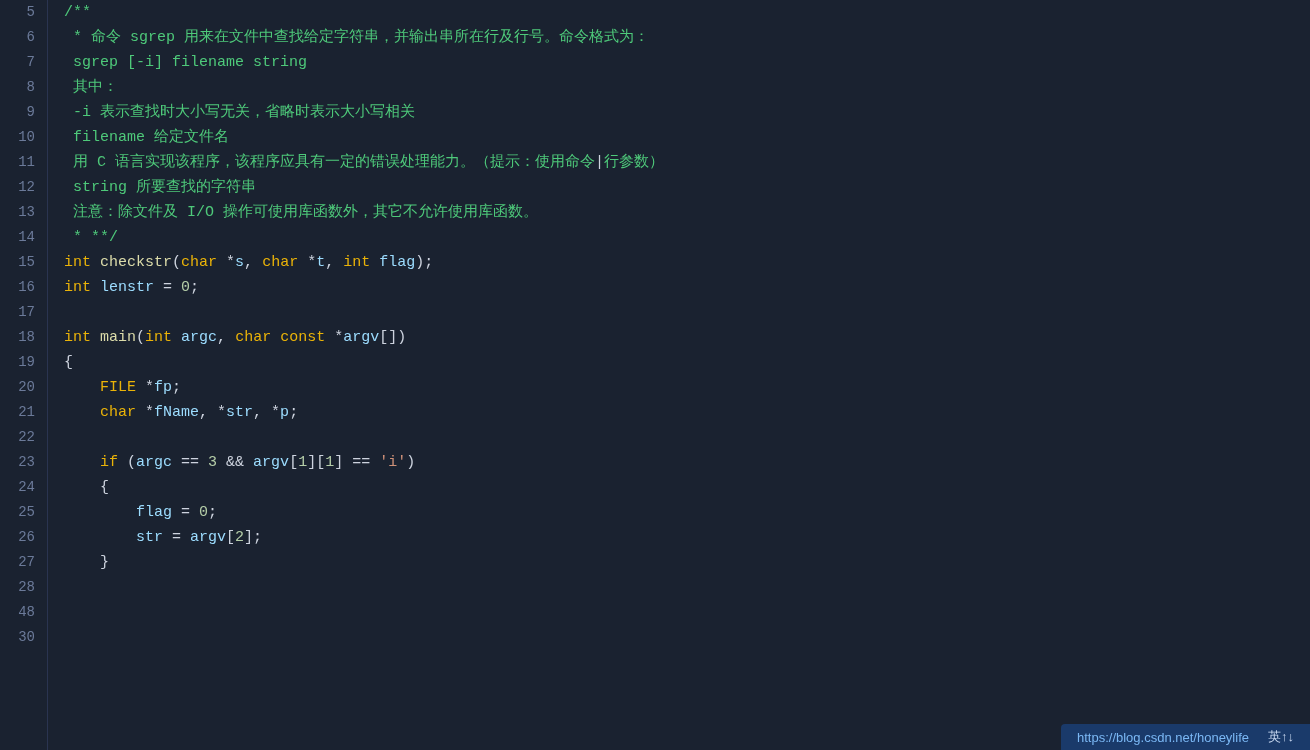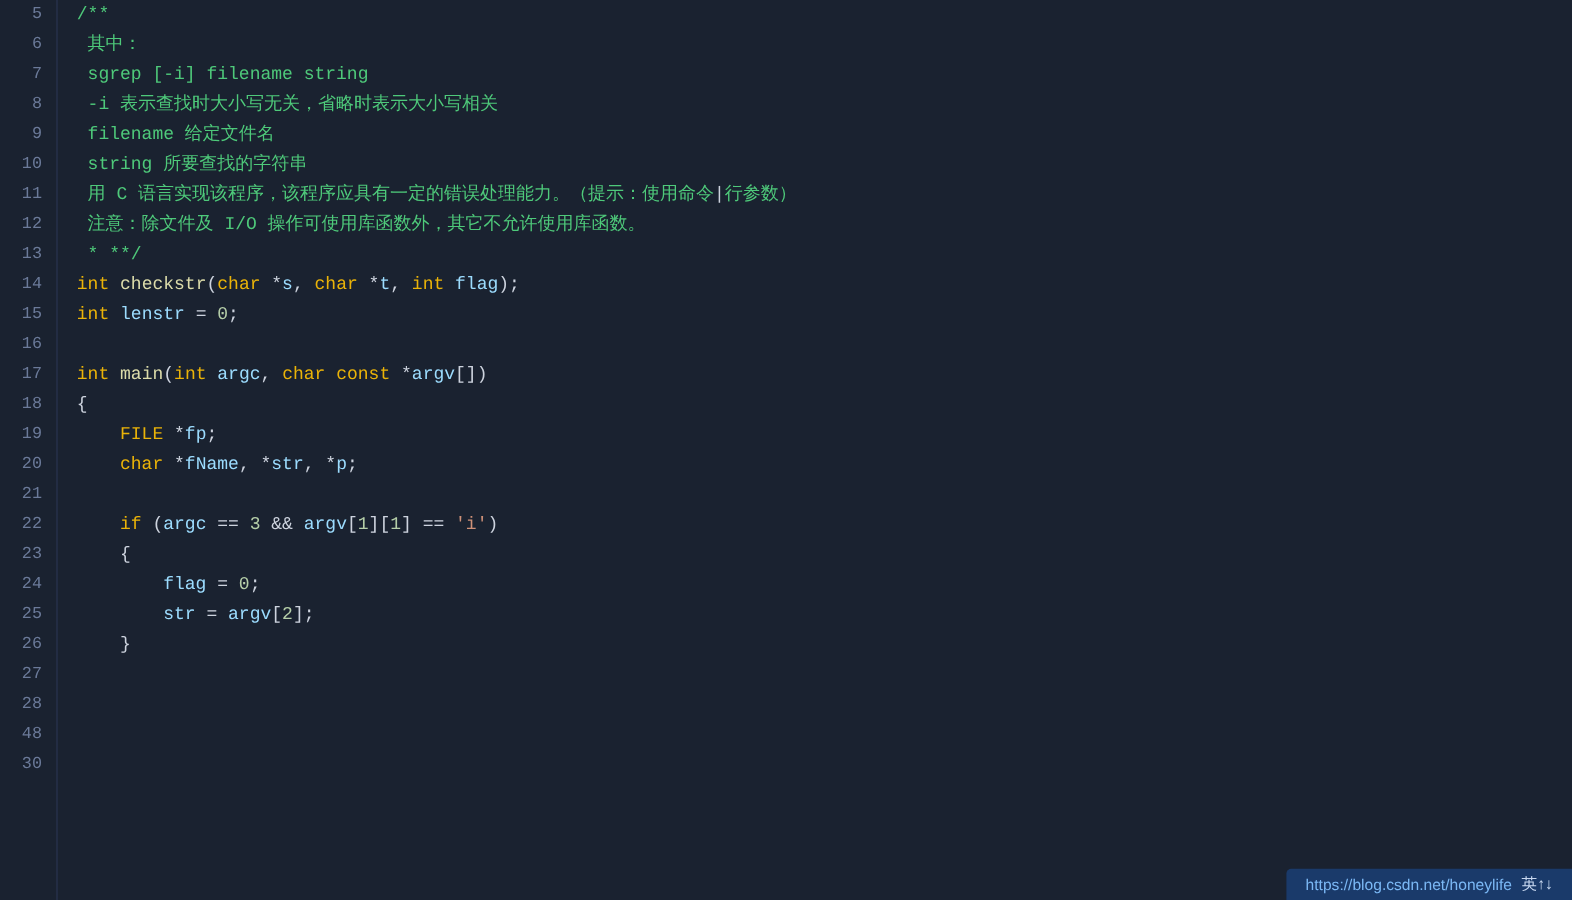--- a/index.html
+++ b/index.html
@@ -66,21 +66,21 @@
       right: 0;
       background: #1a3a6a;
       color: #c8d8f0;
       font-size: 13px;
       padding: 4px 16px;
       border-radius: 4px 0 0 0;
       font-family: Arial, sans-serif;
       z-index: 10;
       display: flex;
       align-items: center;
-      gap: 8px;
+      gap: 19px;
     }
     .footer-bar a {
       color: #7bb8f5;
       text-decoration: none;
     }
   </style>
 </head>
 <body>
 
 <div class="code-editor">
@@ -110,32 +110,33 @@
       <span class="line-number">26</span>
       <span class="line-number">27</span>
       <span class="line-number">28</span>
       <span class="line-number">48</span>
       <span class="line-number">30</span>
     </div>
     <div class="code-content">
 
       <span class="code-line"><span class="cm">/**</span></span>
 
+      <span class="code-line"><span class="cm"> * 命令 sgrep 用来在文件中查找给定字符串，并输出串所在行及行号。命令格式为：</span></span>
+
+      <span class="code-line"><span class="cm"> sgrep [-i] filename string</span></span>
 
       <span class="code-line"><span class="cm"> 其中：</span></span>
-
-      <span class="code-line"><span class="cm"> sgrep [-i] filename string</span></span>
 
       <span class="code-line"><span class="cm"> -i 表示查找时大小写无关，省略时表示大小写相关</span></span>
 
       <span class="code-line"><span class="cm"> filename 给定文件名</span></span>
 
+      <span class="code-line"><span class="cm"> 用 C 语言实现该程序，该程序应具有一定的错误处理能力。（提示：使用命令</span><span class="plain">|</span><span class="cm">行参数）</span></span>
+
       <span class="code-line"><span class="cm"> string 所要查找的字符串</span></span>
-
-      <span class="code-line"><span class="cm"> 用 C 语言实现该程序，该程序应具有一定的错误处理能力。（提示：使用命令</span><span class="plain">|</span><span class="cm">行参数）</span></span>
 
       <span class="code-line"><span class="cm"> 注意：除文件及 I/O 操作可使用库函数外，其它不允许使用库函数。</span></span>
 
       <span class="code-line"><span class="cm"> * **/</span></span>
 
       <span class="code-line"><span class="kw">int</span><span class="plain"> </span><span class="fn">checkstr</span><span class="plain">(</span><span class="kw">char</span><span class="plain"> *</span><span class="var">s</span><span class="plain">, </span><span class="kw">char</span><span class="plain"> *</span><span class="var">t</span><span class="plain">, </span><span class="kw">int</span><span class="plain"> </span><span class="var">flag</span><span class="plain">);</span></span>
 
       <span class="code-line"><span class="kw">int</span><span class="plain"> </span><span class="var">lenstr</span><span class="plain"> = </span><span class="num">0</span><span class="plain">;</span></span>
 
       <span class="code-line"><span class="plain"> </span></span>

